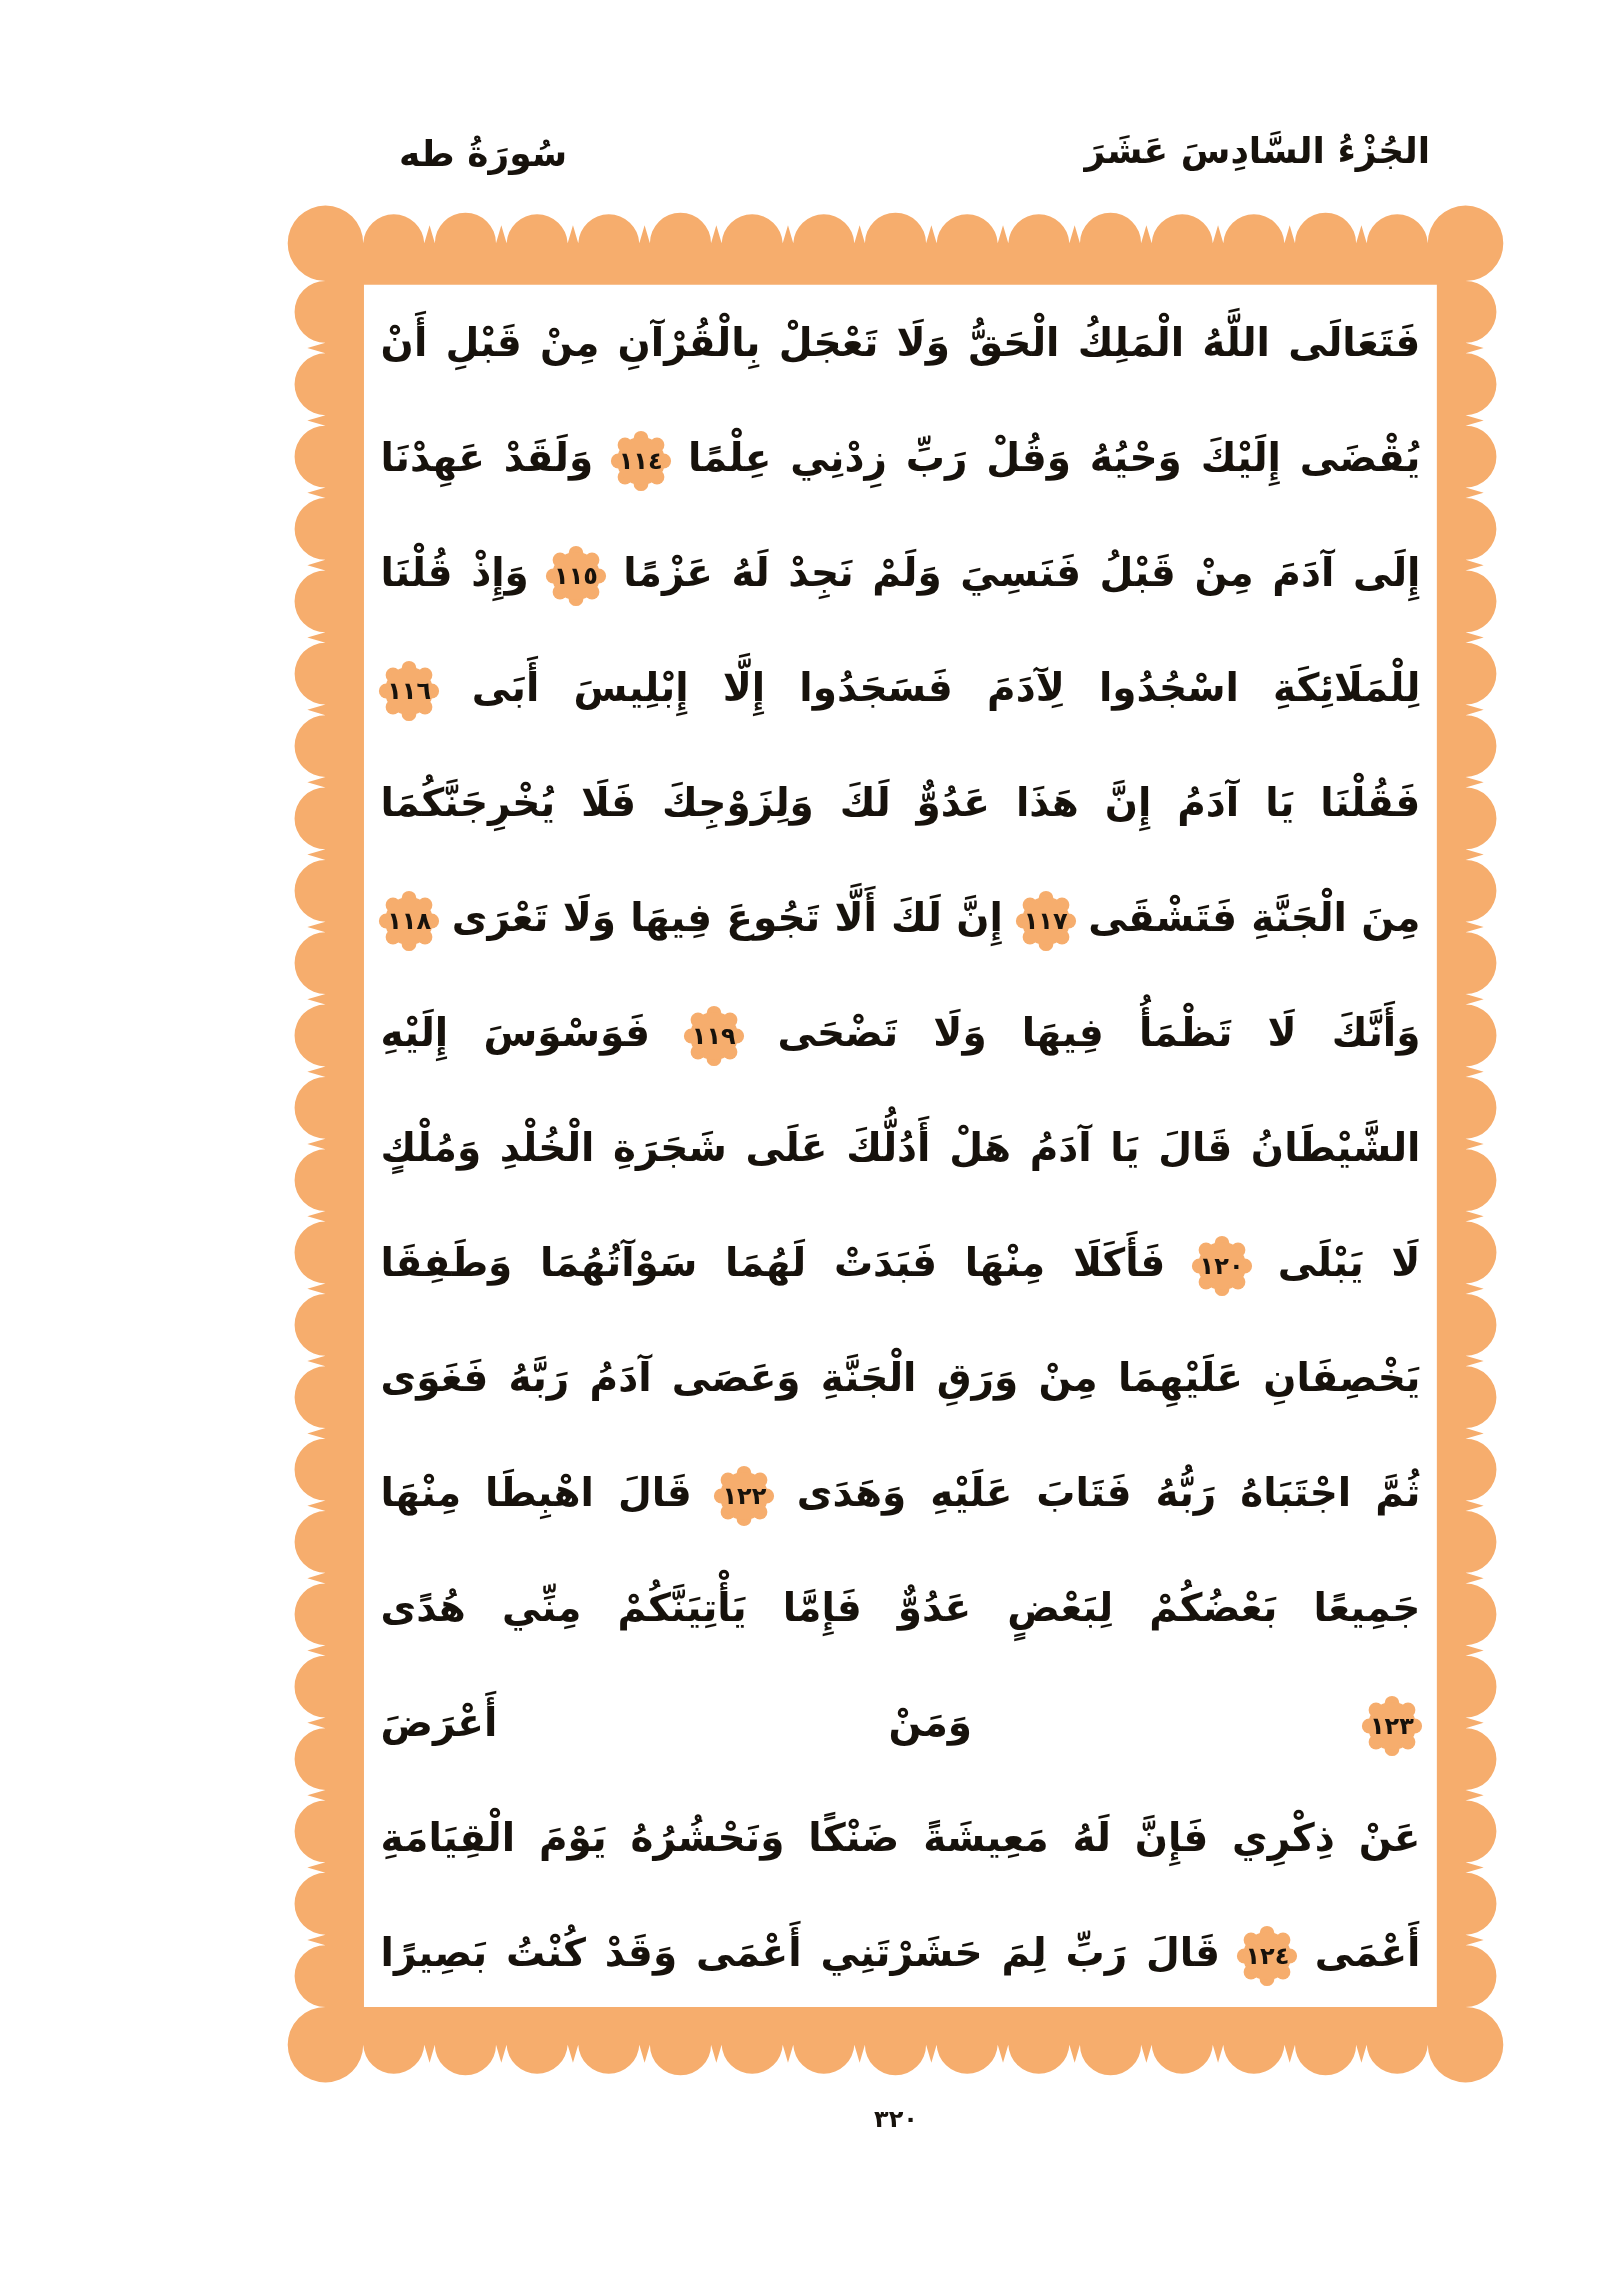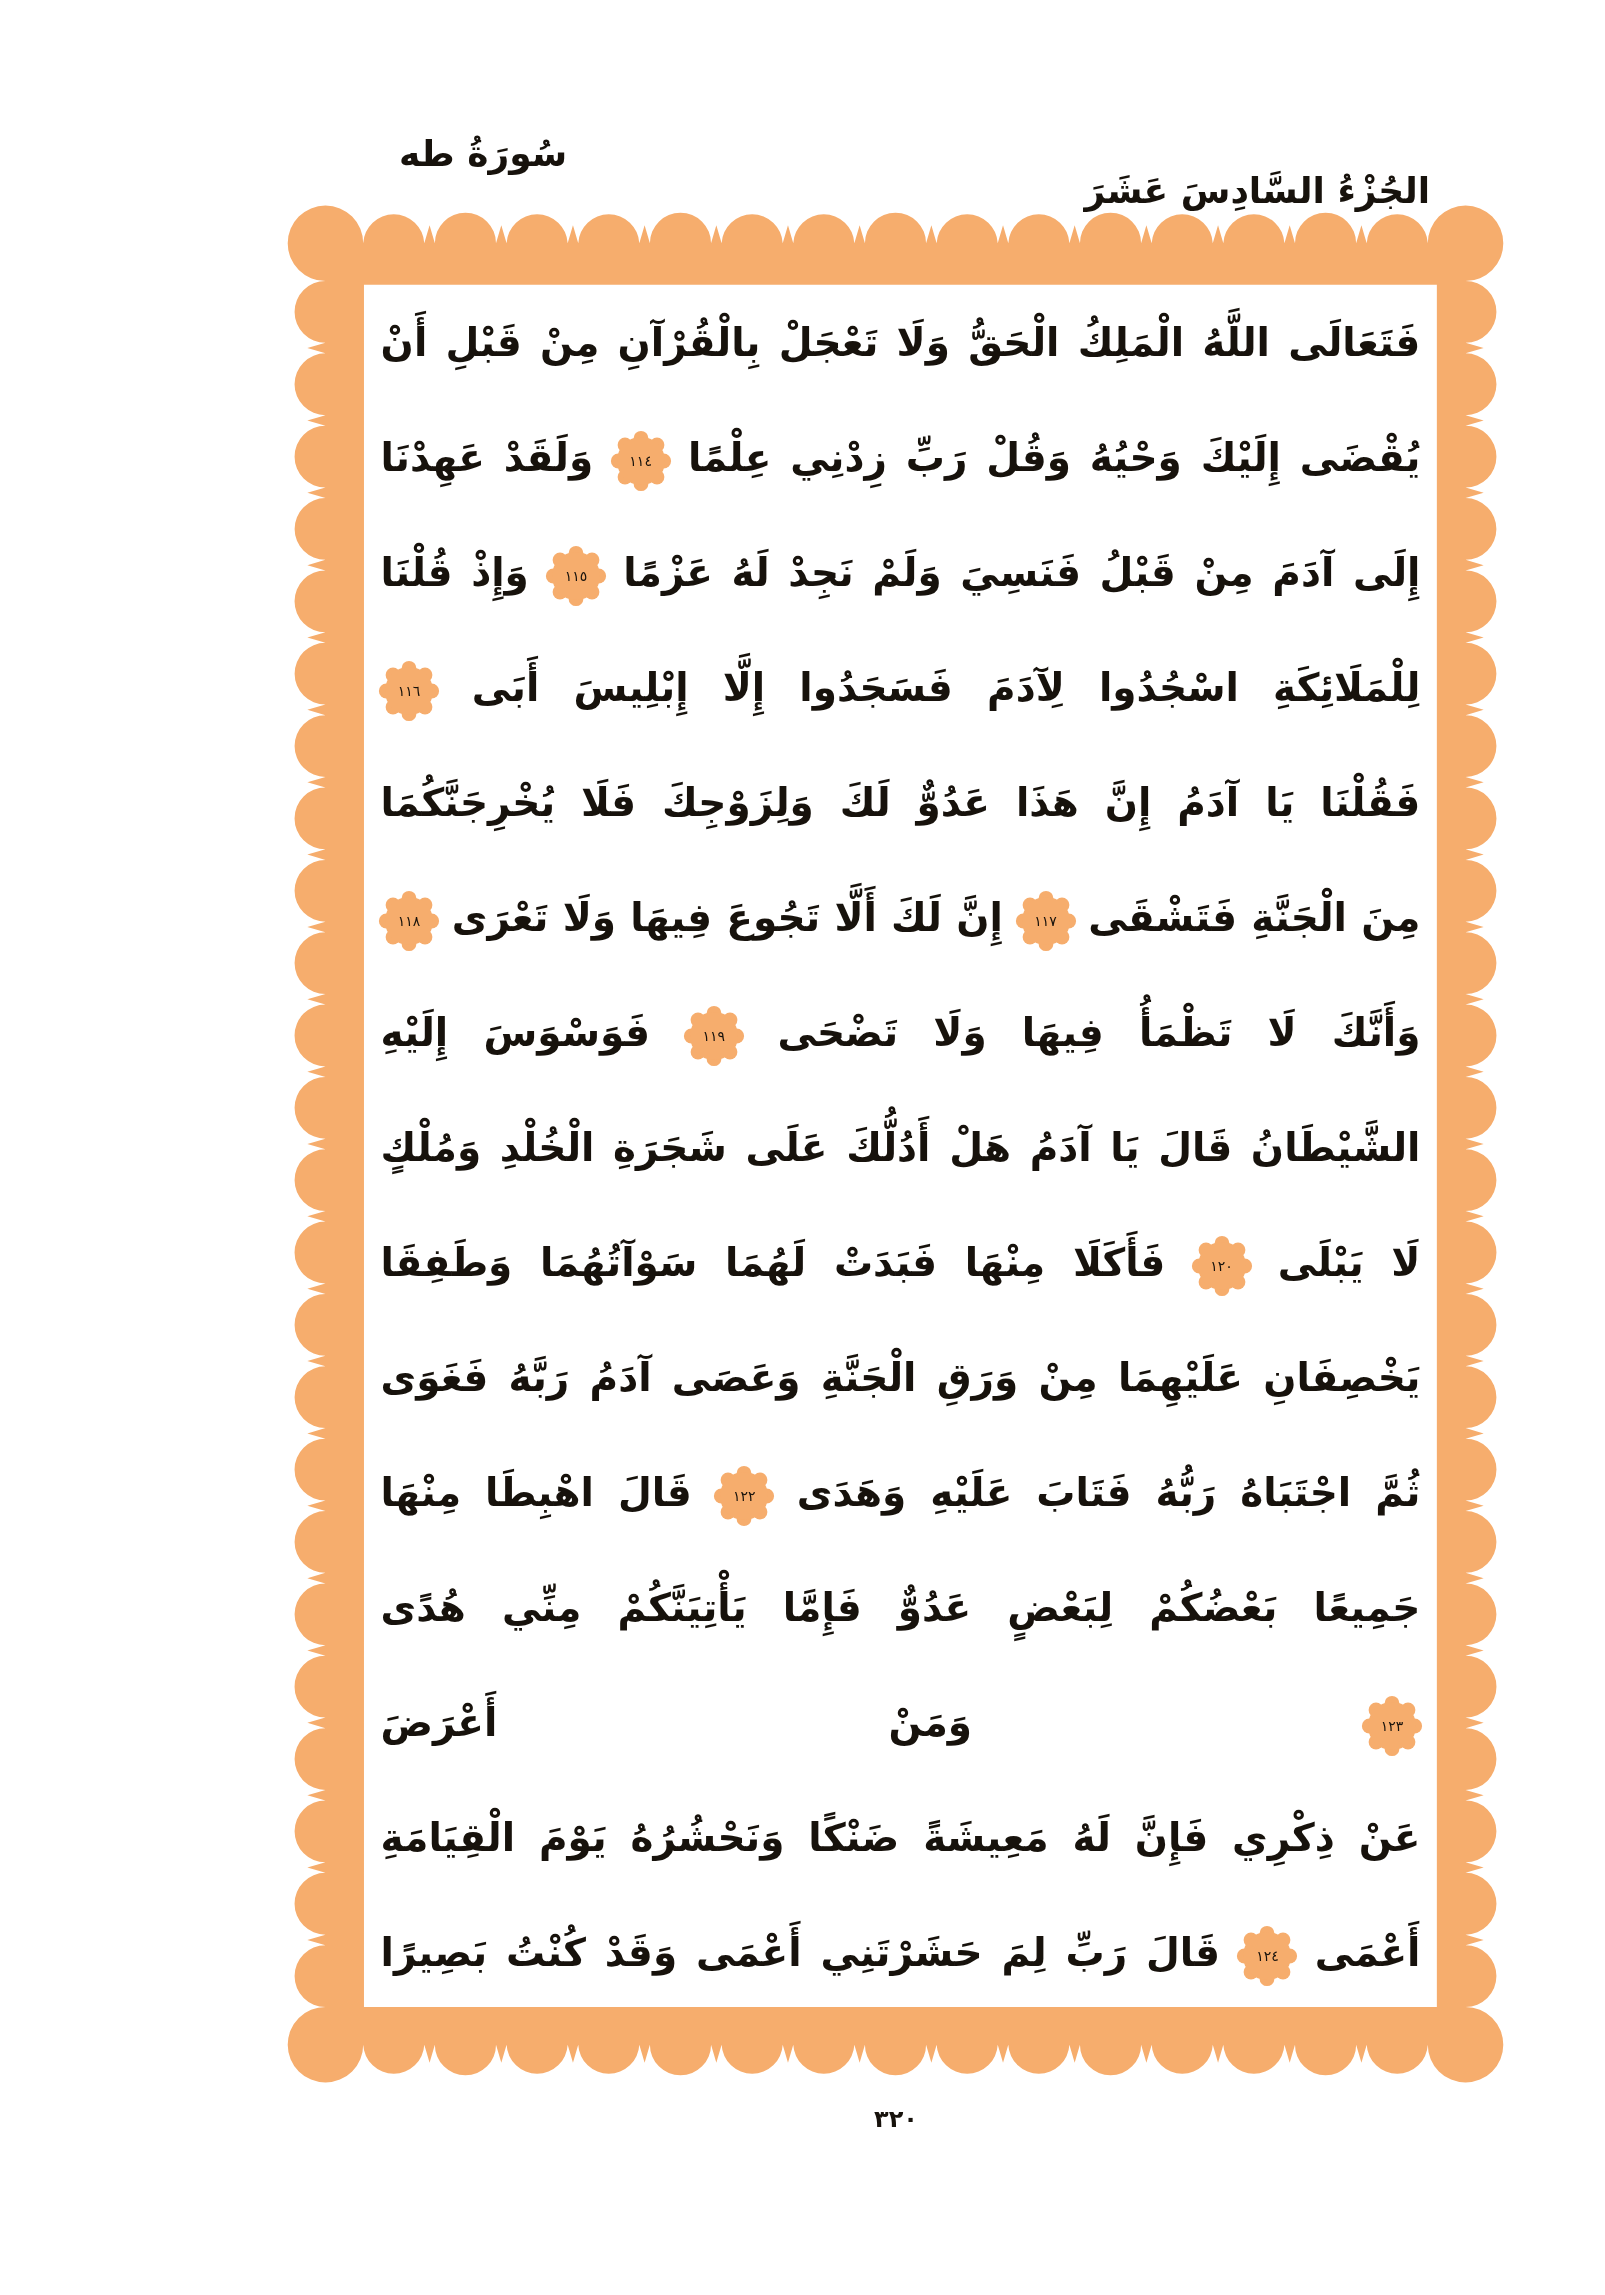--- a/index.html
+++ b/index.html
@@ -11,21 +11,21 @@
     overflow:hidden;
   }
   .hdr{
     position:absolute;
     direction:rtl;
     font-weight:bold;
     color:var(--ink,#17120c);
     white-space:nowrap;
   }
   .surah-title{ top:133px; left:399px; font-size:36px; }
-  .juz-title{ top:130px; right:175px; font-size:36px;margin-top:40px; }
+  .juz-title{ top:130px; right:175px; font-size:36px; }
 
   .frame-wrap{
     position:absolute; left:286px; top:204px;
     width:1219px; height:1880px;
   }
   .frame-wrap svg{display:block;width:100%;height:100%;}
 
   .text-area{
     position:absolute; left:364px; top:285px;
     width:1073px; height:1722px;
@@ -60,22 +60,22 @@
       0 -22.7px 0 -16.6px var(--orange,#F6AD6D),
       0 22.7px 0 -16.6px var(--orange,#F6AD6D),
       22.7px 0 0 -16.6px var(--orange,#F6AD6D),
       -22.7px 0 0 -16.6px var(--orange,#F6AD6D),
       16px -16px 0 -16.6px var(--orange,#F6AD6D),
       -16px -16px 0 -16.6px var(--orange,#F6AD6D),
       16px 16px 0 -16.6px var(--orange,#F6AD6D),
       -16px 16px 0 -16.6px var(--orange,#F6AD6D);
   }
   .vnum{
-    font-size:14px;
-    font-weight:normal;
+    font-size:24px;
+    font-weight:bold;
     line-height:1;
     direction:ltr;
     color:var(--ink,#17120c);
   }
 
   .page-number{
     position:absolute;
     left:896px; top:2105px;
     transform:translateX(-50%);
     font-size:24px;

